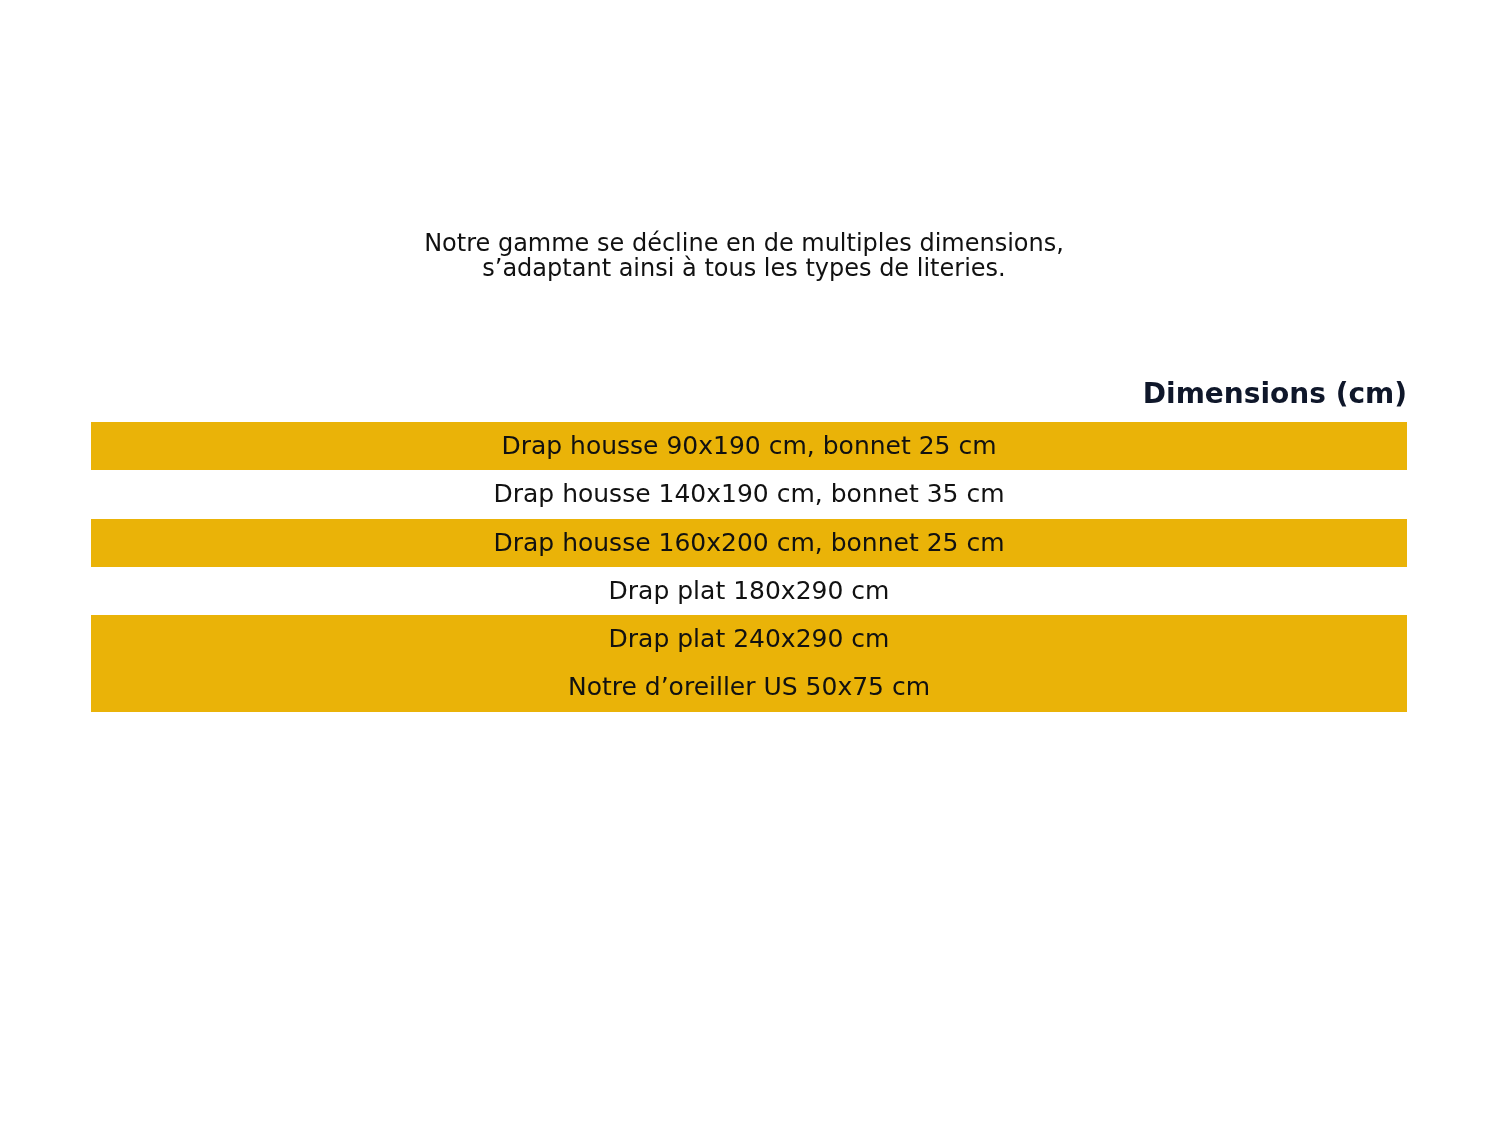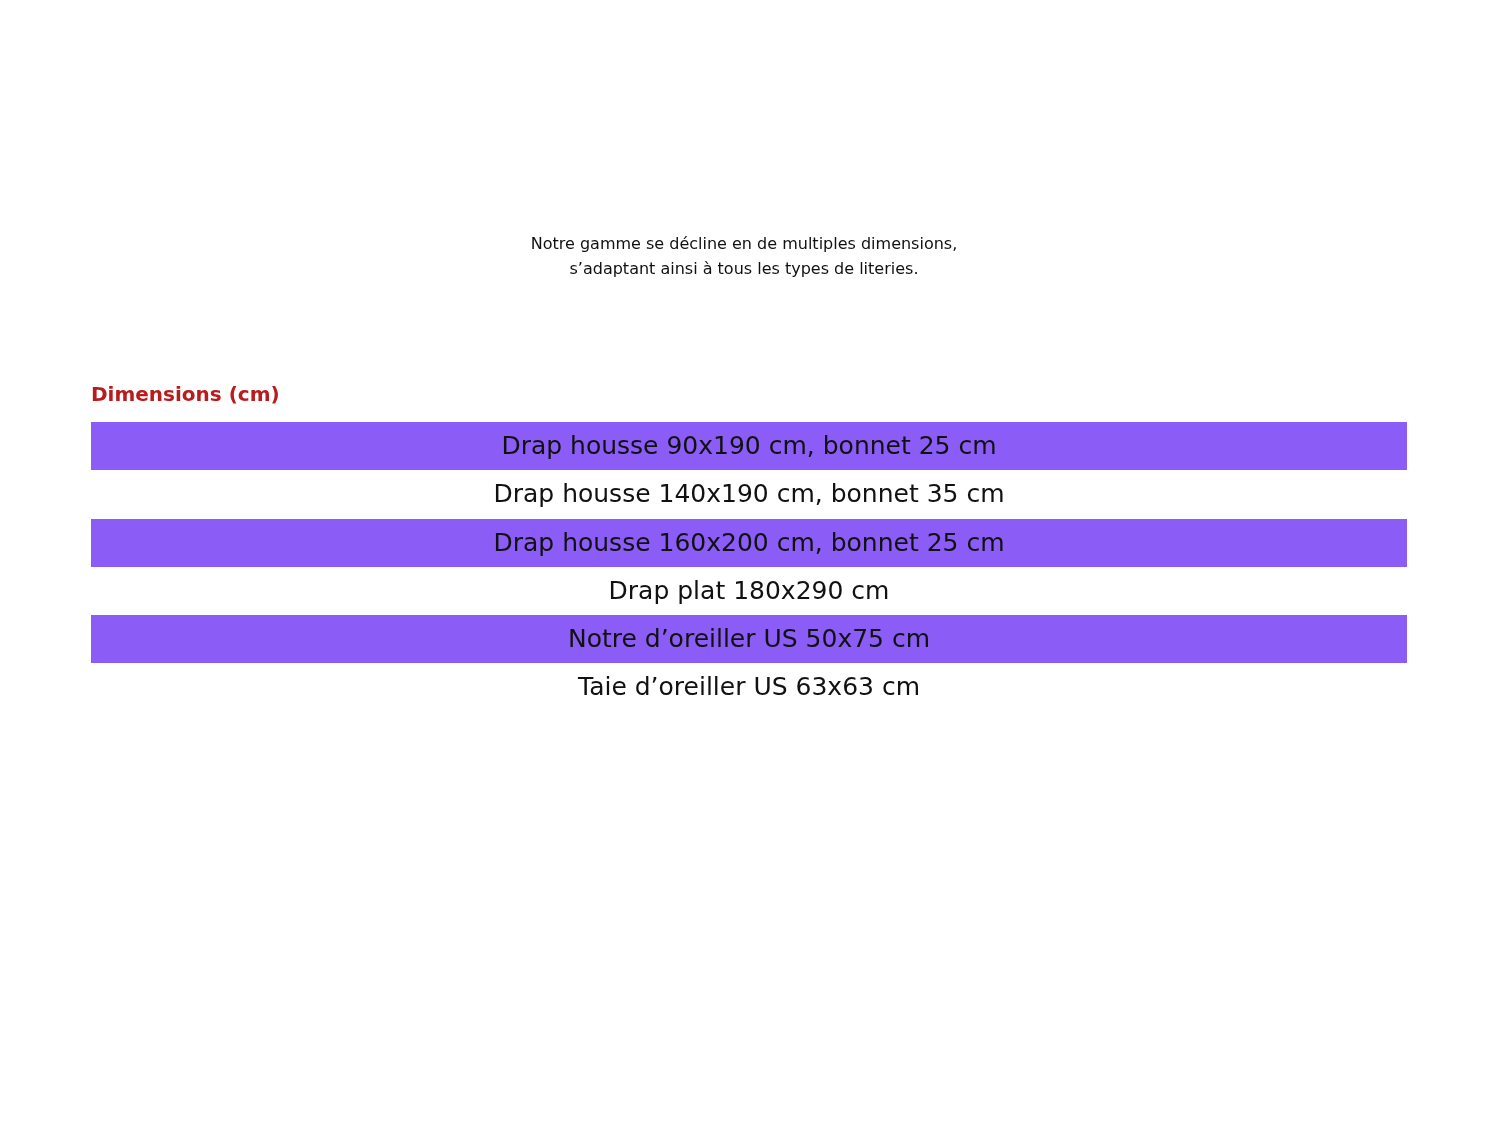--- a/index.html
+++ b/index.html
@@ -1,36 +1,36 @@
 <!DOCTYPE html>
 <html><head>
 <meta charset="utf-8">
 <style>
   html, body { margin: 0; padding: 0; background: #ffffff; }
   body { width: 1500px; height: 1125px; position: relative; overflow: hidden;
          font-family: "DejaVu Sans", sans-serif; color: #111111; }
   .intro { position: absolute; top: 231px; left: 0; width: 1488px; text-align: center;
-           font-size: 16px; line-height: 25px; color: #111; }
+           font-size: 24px; line-height: 25px; color: #111; }
   .intro div { white-space: nowrap; }
   .table { position: absolute; left: 91px; top: 372px; width: 1316px; }
-  .table-header { height: 50px; line-height: 44px; text-align: left; font-weight: bold;
-                  font-size: 20px; color: #b91c1c; }
+  .table-header { height: 50px; line-height: 44px; text-align: right; font-weight: bold;
+                  font-size: 28px; color: #0f172a; }
   .row { height: 48.3px; line-height: 48px; text-align: center; font-size: 25px; color: #111;
          white-space: nowrap; }
-  .row.striped { background: #8b5cf6; }
+  .row.striped { background: #eab308; }
 </style>
 </head>
 <body>
 
 <div class="intro">
   <div>Notre gamme se décline en de multiples dimensions,</div>
   <div>s’adaptant ainsi à tous les types de literies.</div>
 </div>
 
 <div class="table">
   <div class="table-header">Dimensions (cm)</div>
   <div class="row striped">Drap housse 90x190 cm, bonnet 25 cm</div>
   <div class="row">Drap housse 140x190 cm, bonnet 35 cm</div>
   <div class="row striped">Drap housse 160x200 cm, bonnet 25 cm</div>
   <div class="row">Drap plat 180x290 cm</div>
+  <div class="row striped">Drap plat 240x290 cm</div>
   <div class="row striped">Notre d’oreiller US 50x75 cm</div>
-  <div class="row">Taie d’oreiller US 63x63 cm</div>
 </div>
 
 </body></html>

